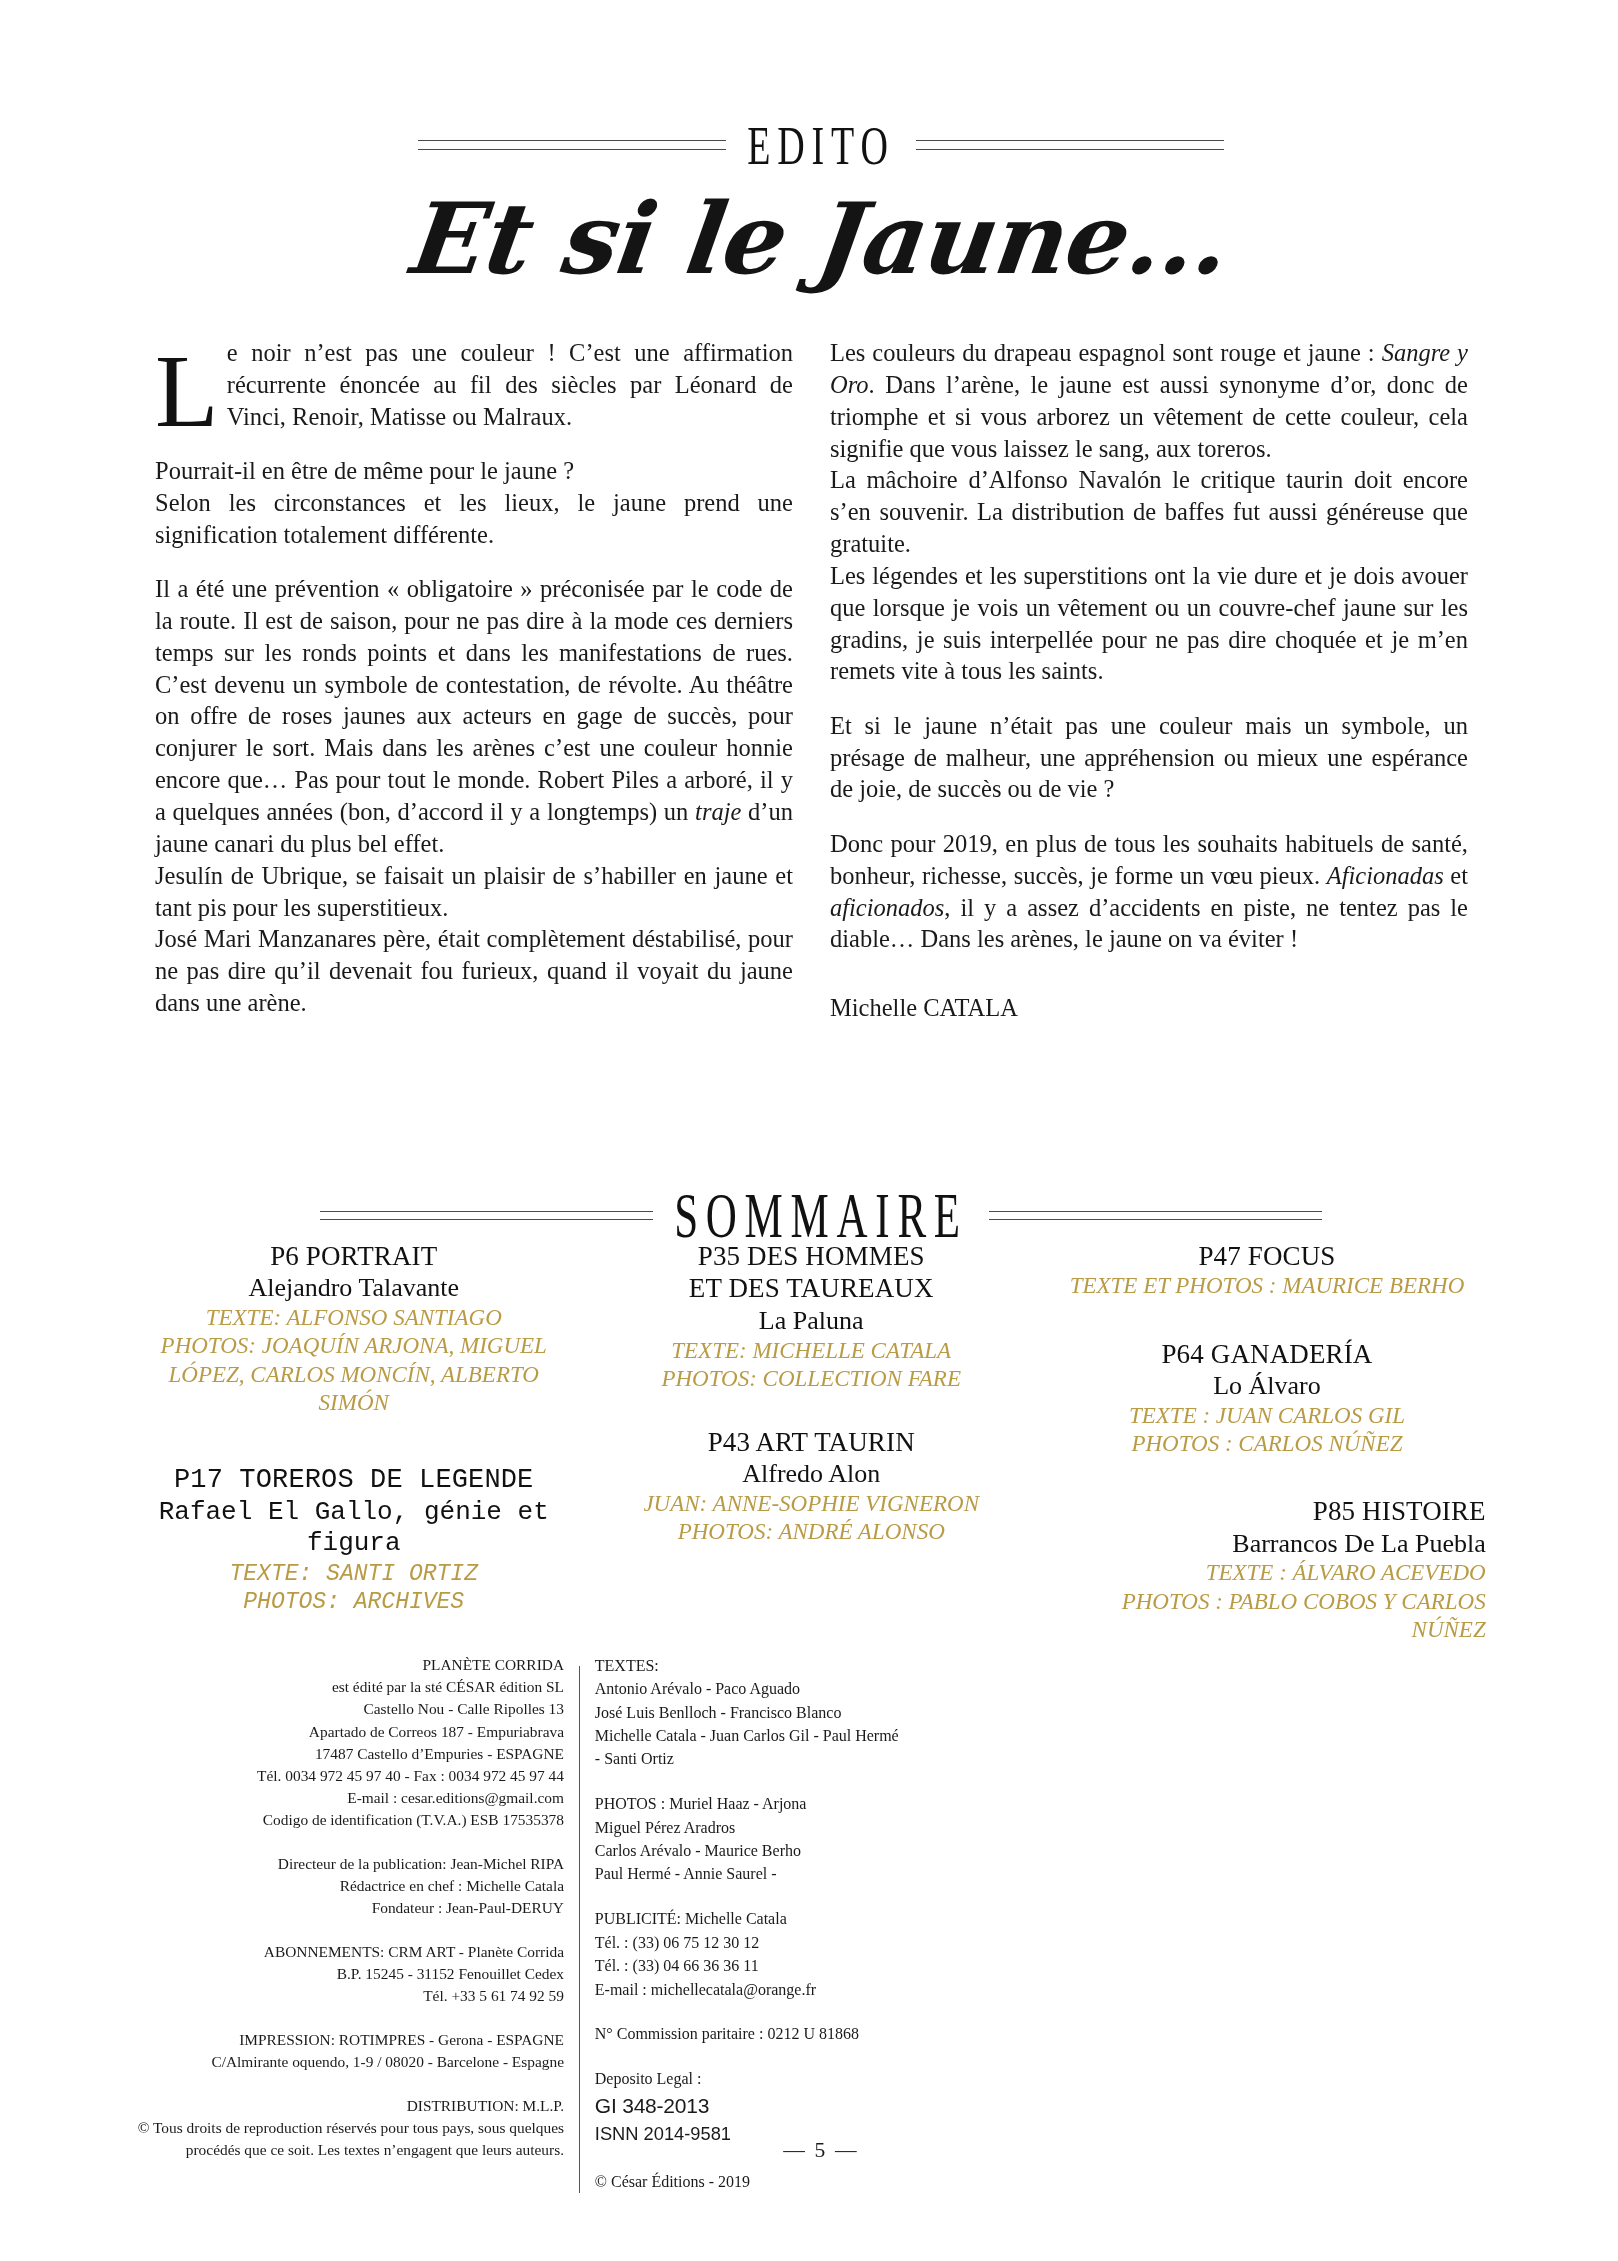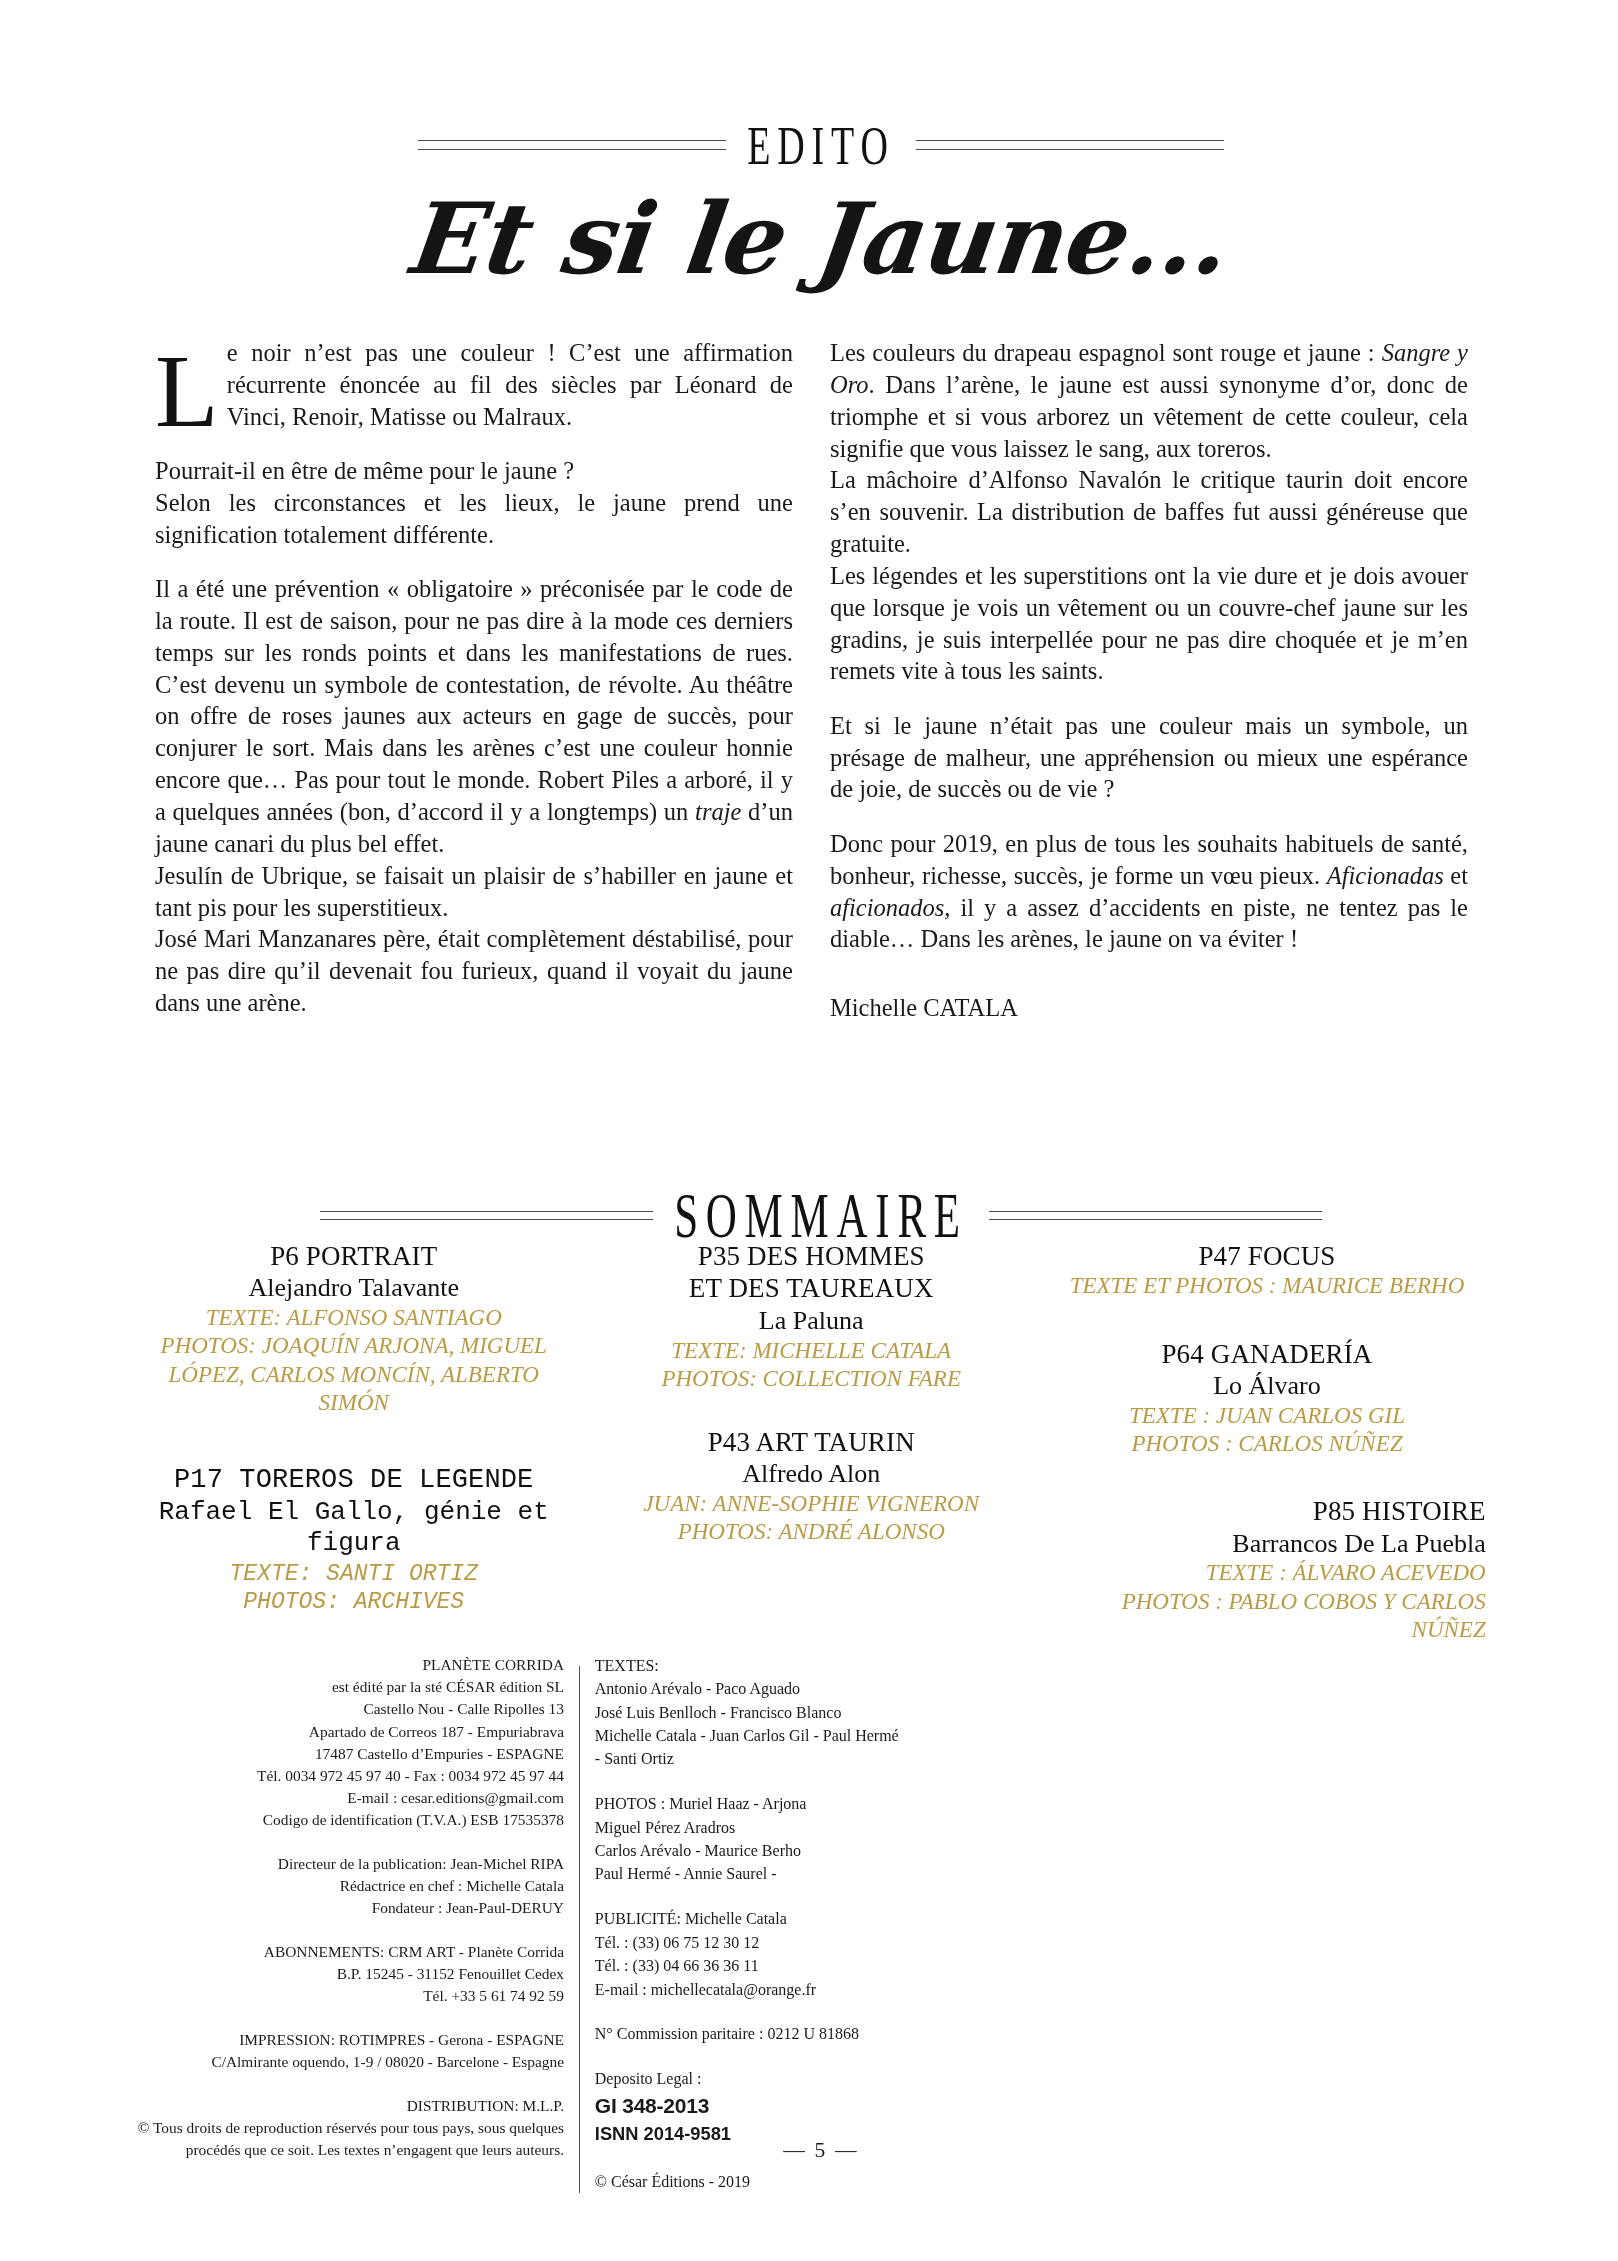--- a/index.html
+++ b/index.html
@@ -172,27 +172,27 @@
     font-size: 16px;
     line-height: 1.46;
     color: #1a1a1a;
     padding-left: 15px;
   }
   .colo-block { margin-bottom: 21.6px; }
   .colo-block:last-child { margin-bottom: 0; }
   .colo-line { white-space: nowrap; }
   .deposito-code {
     font-family: "Liberation Sans", "DejaVu Sans", sans-serif;
-    font-weight: 700;
+    font-weight: 400;
     font-size: 21px;
     letter-spacing: -0.01em;
   }
   .isnn-code {
     font-family: "Liberation Sans", "DejaVu Sans", sans-serif;
-    font-weight: 700;
+    font-weight: 400;
     font-size: 18.3px;
   }
 
   
   .page-folio {
     position: absolute;
     left: 0; right: 0;
     bottom: 98px;
     text-align: center;
     font-size: 21.6px;

